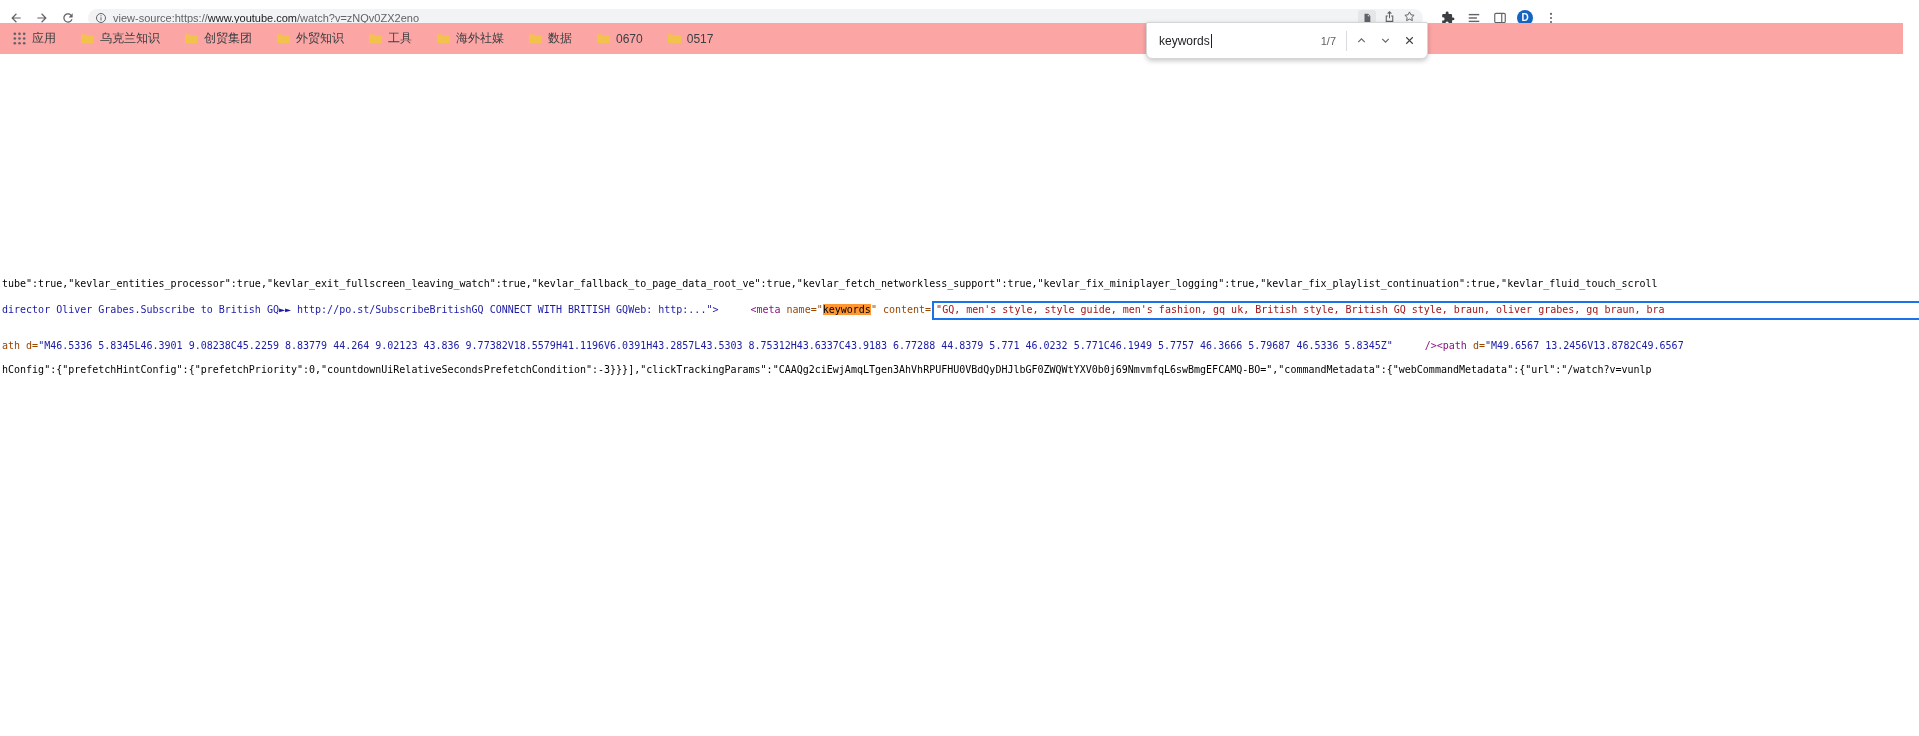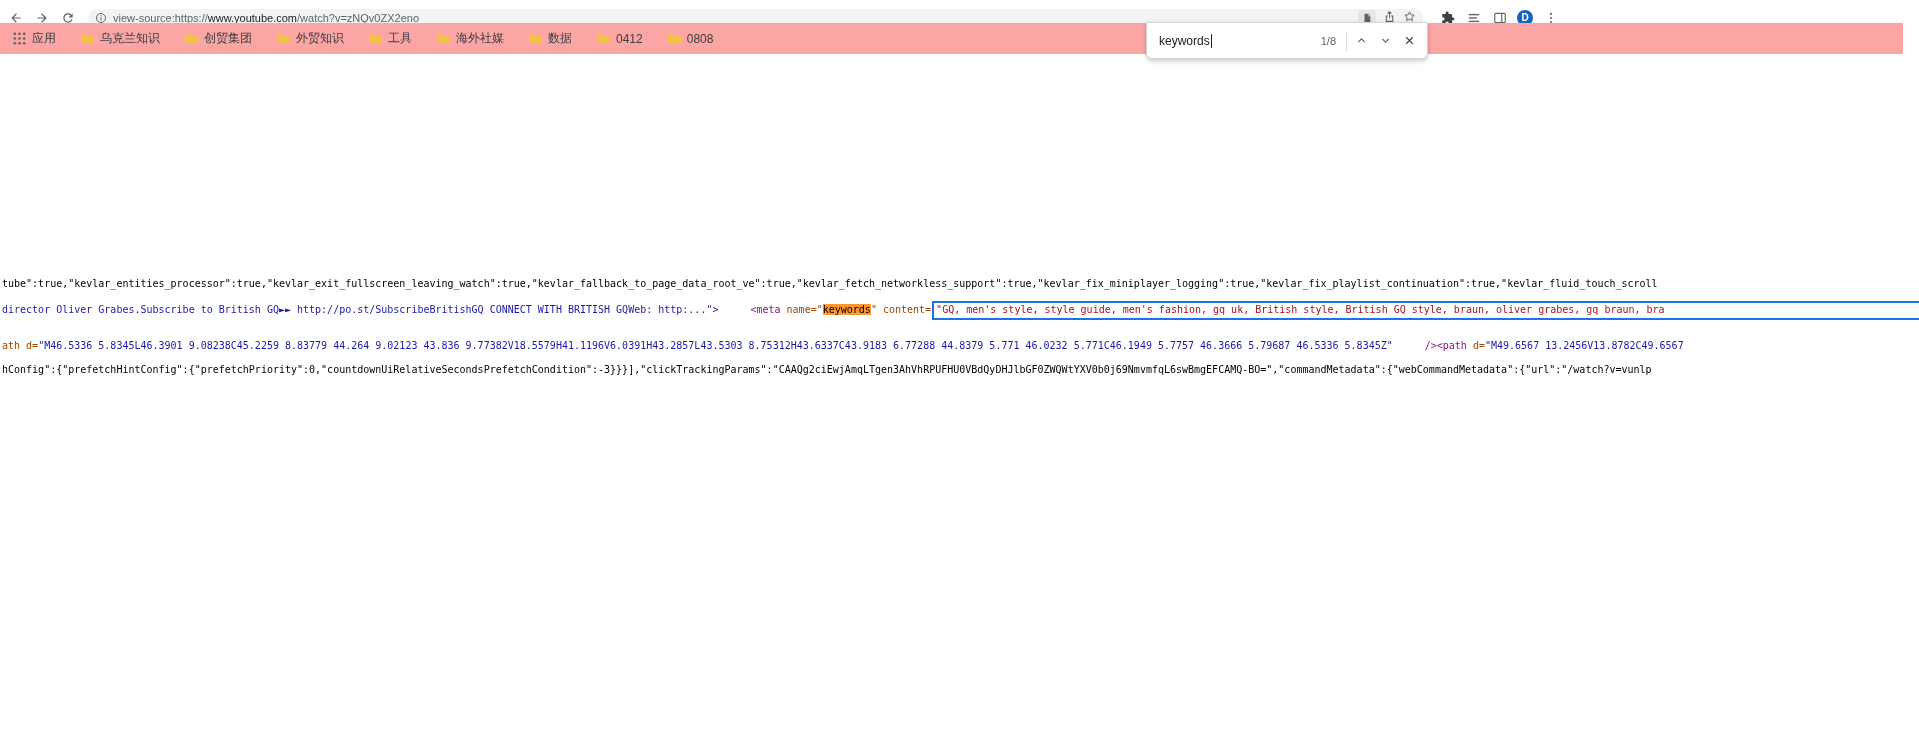--- a/index.html
+++ b/index.html
@@ -235,38 +235,38 @@
         </svg>
       </span>
     <span class="bm-label">数据</span>
   </div>
   <div class="bm-item">
     <span class="bm-ic">
         <svg viewBox="0 0 24 24">
           <path fill="#f2c14e" d="M3 5h6l2 2h10a1.5 1.5 0 0 1 1.5 1.5V18a1.5 1.5 0 0 1-1.5 1.5H3A1.5 1.5 0 0 1 1.5 18V6.5A1.5 1.5 0 0 1 3 5z"></path>
         </svg>
       </span>
-    <span class="bm-label">0412</span>
-  </div>
-  <div class="bm-item">
-    <span class="bm-ic">
-        <svg viewBox="0 0 24 24">
-          <path fill="#f2c14e" d="M3 5h6l2 2h10a1.5 1.5 0 0 1 1.5 1.5V18a1.5 1.5 0 0 1-1.5 1.5H3A1.5 1.5 0 0 1 1.5 18V6.5A1.5 1.5 0 0 1 3 5z"></path>
-        </svg>
-      </span>
-    <span class="bm-label">0808</span>
+    <span class="bm-label">0670</span>
+  </div>
+  <div class="bm-item">
+    <span class="bm-ic">
+        <svg viewBox="0 0 24 24">
+          <path fill="#f2c14e" d="M3 5h6l2 2h10a1.5 1.5 0 0 1 1.5 1.5V18a1.5 1.5 0 0 1-1.5 1.5H3A1.5 1.5 0 0 1 1.5 18V6.5A1.5 1.5 0 0 1 3 5z"></path>
+        </svg>
+      </span>
+    <span class="bm-label">0517</span>
   </div>
 </div>
 
 <div class="find-bar">
   <div class="find-input">
     <span>keywords</span>
     <span class="caret"></span>
   </div>
-  <span class="find-count">1/8</span>
+  <span class="find-count">1/7</span>
   <div class="find-divider"></div>
   <button class="find-btn">
     <svg viewBox="0 0 24 24">
         <path fill="none" stroke="#5f6368" stroke-width="2" d="M6 15l6-6 6 6"></path>
       </svg>
   </button>
   <button class="find-btn">
     <svg viewBox="0 0 24 24">
         <path fill="none" stroke="#5f6368" stroke-width="2" d="M6 9l6 6 6-6"></path>
       </svg>

